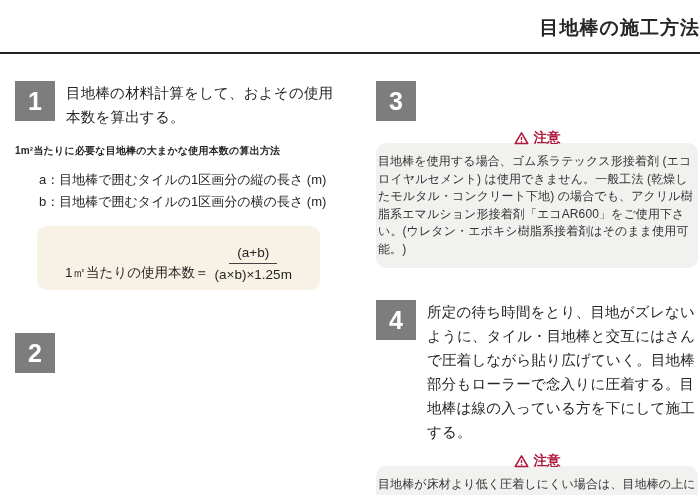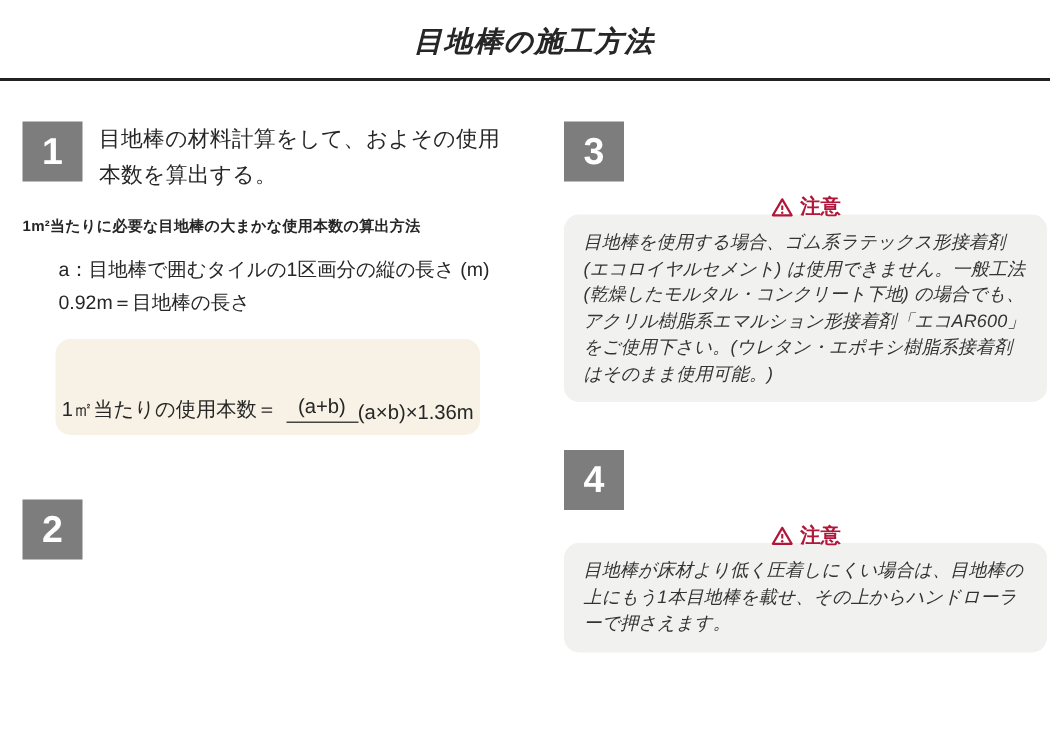--- a/index.html
+++ b/index.html
@@ -13,26 +13,25 @@
   }
   * { box-sizing: border-box; }
 
   
   .page-header {
     padding-top: 15px;
     border-bottom: 2px solid var(--divider, #222222);
   }
   .page-title {
     margin: 0 0 11px 12px;
-    text-align: center;
+    text-align: right;
     font-size: 19px;
     font-weight: bold;
     letter-spacing: 1px;
     color: var(--text, #262626);
-    font-style: italic;
   }
 
   
   .columns {
     display: flex;
     gap: 28px;
     padding: 27px 0 0 15px;
   }
   .col-left  { flex: 0 0 333px; width: 333px; }
   .col-right { flex: 0 0 322px; width: 322px; }
@@ -78,21 +77,21 @@
     width: 283px;
     min-height: 64px;
     background: var(--formula-bg, #f7f2e5);
     border-radius: 10px;
     display: flex; align-items: flex-end; justify-content: center;
     gap: 6px;
     padding: 8px 2px;
   }
   .formula-lhs { font-size: 13.5px; color: var(--text, #262626); }
   .fraction {
-    display: inline-flex; flex-direction: row; align-items: center;
+    display: inline-flex; flex-direction: column; align-items: center;
     font-size: 13.5px; color: var(--text, #262626);
   }
   .fraction .num { padding: 0 8px 3px; border-bottom: 1.5px solid #444; }
   .fraction .den { padding-top: 3px; }
 
   .step-2 { margin-top: 43px; }
   .step-4 { margin-top: 32px; }
 
   
   .caution-label {
@@ -102,22 +101,21 @@
     gap: 5px;
     margin: 8px 0 -4px 0;
     color: var(--caution-red, #b0173a);
     font-weight: bold;
     font-size: 13.5px;
   }
   .warning-icon { display: inline-flex; }
   .caution-box {
     background: var(--caution-bg, #f1f1ef);
     border-radius: 10px;
-    padding: 10px 13px;
-    font-style: italic;
+    padding: 10px 2px;
   }
   .caution-text {
     margin: 0;
     font-size: 12px;
     line-height: 17.5px;
     color: #333333;
     letter-spacing: 0.1px;
   }
 </style>
 </head>
@@ -133,28 +131,28 @@
 
     <section class="step">
       <div class="badge">1</div>
       <p class="step-text">目地棒の材料計算をして、およその使用本数を算出する。</p>
     </section>
 
     <h2 class="calc-heading">1m²当たりに必要な目地棒の大まかな使用本数の算出方法</h2>
 
     <ul class="defs">
       <li>a：目地棒で囲むタイルの1区画分の縦の長さ (m)</li>
-      <li>0.92m＝目地棒の長さ</li>
+      <li>b：目地棒で囲むタイルの1区画分の横の長さ (m)</li>
     </ul>
 
     <div class="formula-box">
       <span class="formula-lhs">1㎡当たりの使用本数＝</span>
       <span class="fraction">
         <span class="num">(a+b)</span>
-        <span class="den">(a×b)×1.36m</span>
+        <span class="den">(a×b)×1.25m</span>
       </span>
     </div>
 
     <section class="step step-2">
       <div class="badge">2</div>
     </section>
 
   </div>
 
   <div class="col col-right">
@@ -172,20 +170,21 @@
         </svg>
       </span>
       <span>注意</span>
     </div>
     <div class="caution-box">
       <p class="caution-text">目地棒を使用する場合、ゴム系ラテックス形接着剤 (エコロイヤルセメント) は使用できません。一般工法 (乾燥したモルタル・コンクリート下地) の場合でも、アクリル樹脂系エマルション形接着剤「エコAR600」をご使用下さい。(ウレタン・エポキシ樹脂系接着剤はそのまま使用可能。)</p>
     </div>
 
     <section class="step step-4">
       <div class="badge">4</div>
+      <p class="step-text">所定の待ち時間をとり、目地がズレないように、タイル・目地棒と交互にはさんで圧着しながら貼り広げていく。目地棒部分もローラーで念入りに圧着する。目地棒は線の入っている方を下にして施工する。</p>
     </section>
 
     <div class="caution-label">
       <span class="warning-icon">
         <svg width="15" height="15" viewBox="0 0 24 24" aria-hidden="true">
           <path d="M12 3 L22 20 H2 Z" fill="none" stroke="#b0173a" stroke-width="2.4" stroke-linejoin="round"></path>
           <line x1="12" y1="9.5" x2="12" y2="14.5" stroke="#b0173a" stroke-width="2.2"></line>
           <circle cx="12" cy="17.4" r="1.3" fill="#b0173a"></circle>
         </svg>
       </span>

